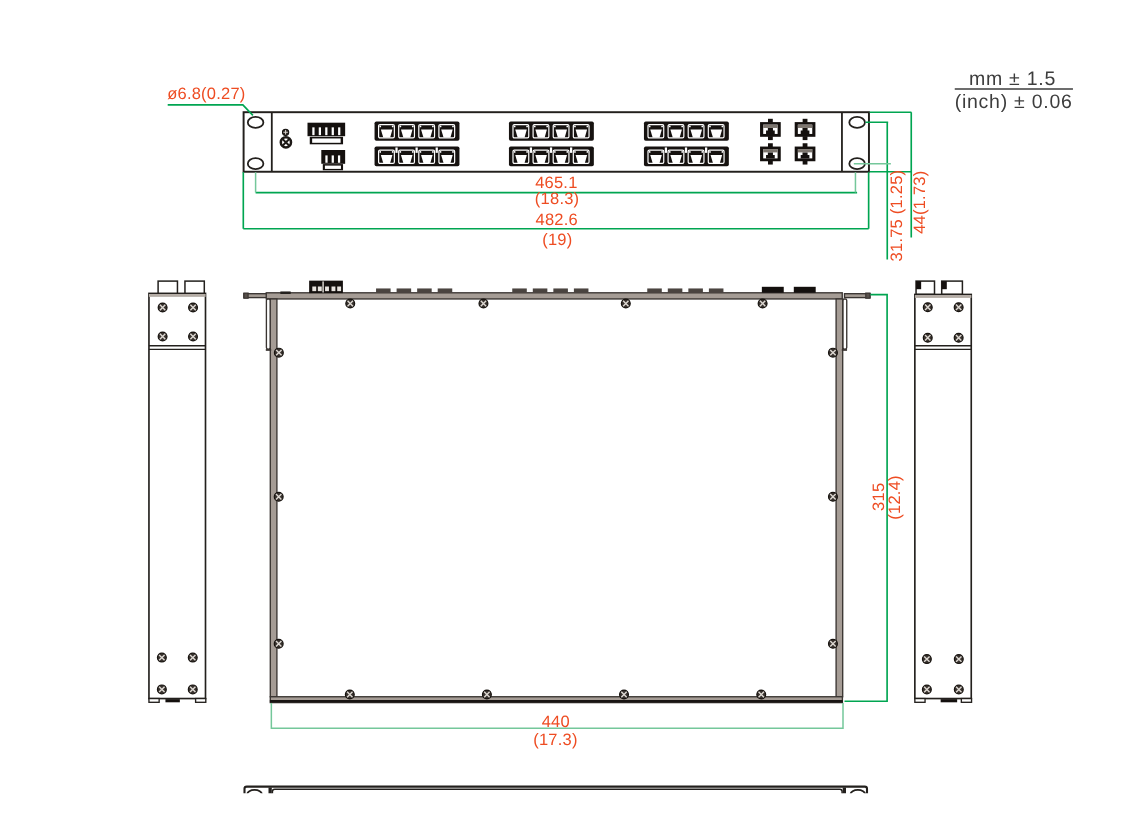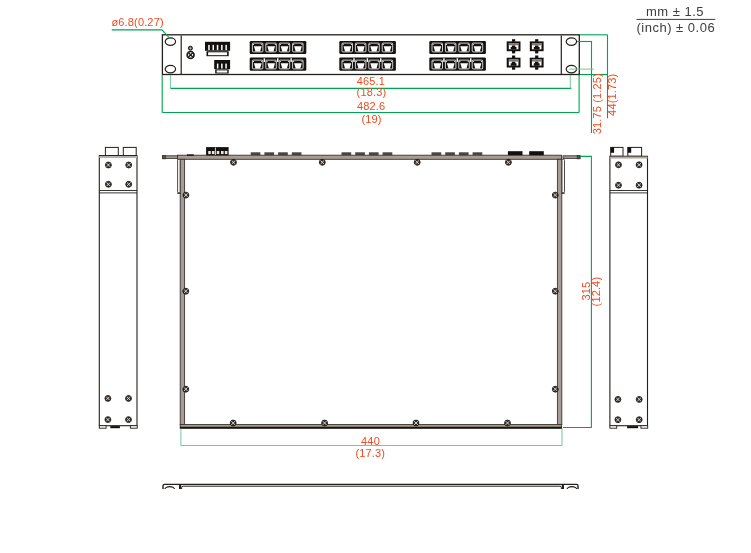--- a/index.html
+++ b/index.html
@@ -1,16 +1,16 @@
 <!DOCTYPE html>
 <html><head>
 <meta charset="utf-8">
 <style>
   html,body{margin:0;padding:0;background:#ffffff;}
-  #page{position:relative;width:751px;height:489px;background:#fff;overflow:hidden;}
+  #page{position:relative;width:751px;height:489px;background:#fff;overflow:hidden;margin-top:40px;}
   svg text{font-family:"Liberation Sans", sans-serif;}
 </style>
 </head>
 <body>
 <div id="page">
 <svg width="751" height="553" viewBox="0 0 751 553" xmlns="http://www.w3.org/2000/svg">
 <defs>
   <g id="sc">
     <circle r="2.95" fill="#38322e" stroke="#17130f" stroke-width="0.8"></circle>
     <path d="M-1.8,-1.8 L1.8,1.8 M-1.8,1.8 L1.8,-1.8" stroke="#ddd8d2" stroke-width="0.95"></path>

